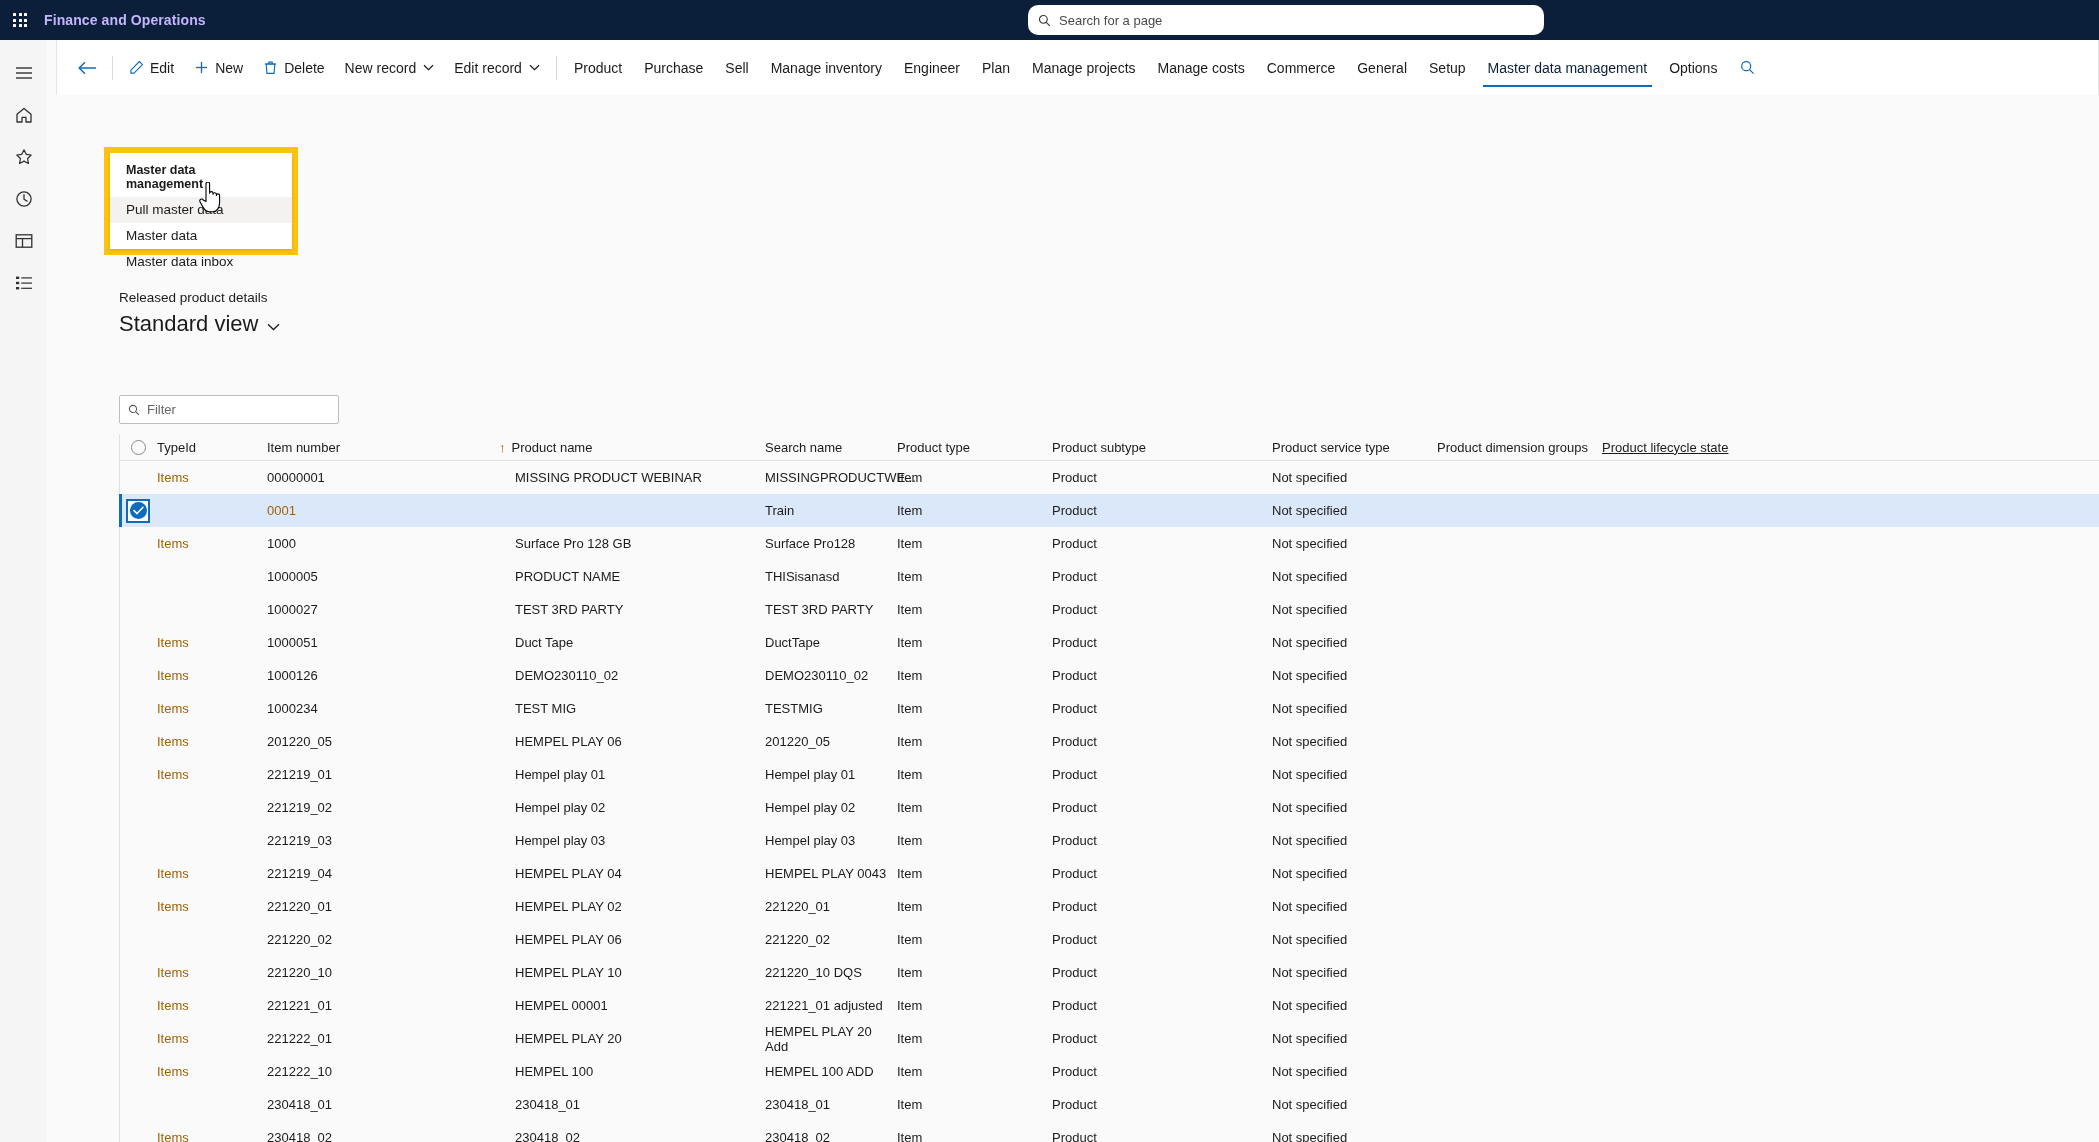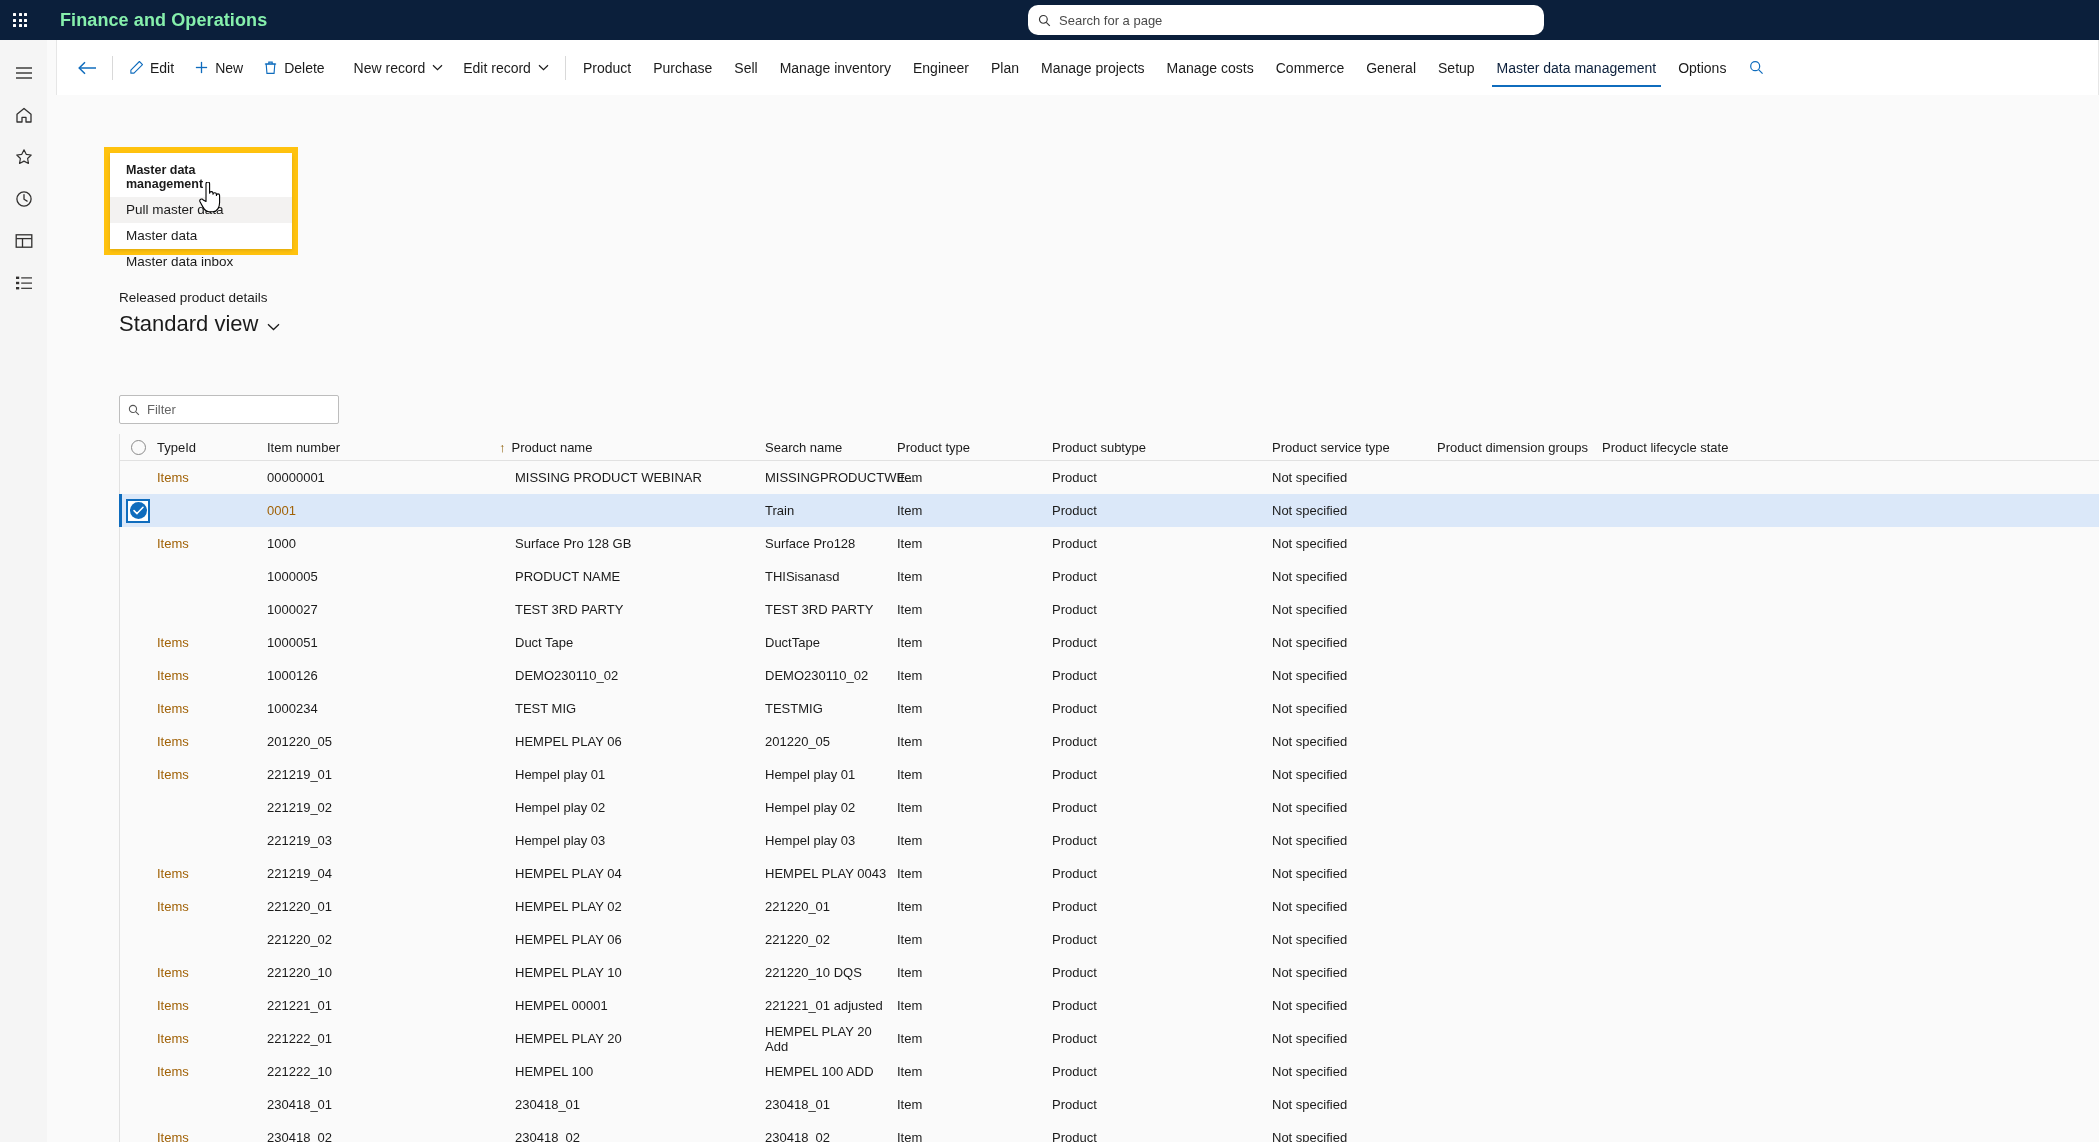--- a/index.html
+++ b/index.html
@@ -23,22 +23,22 @@
     cursor: pointer;
   }
   .waffle-grid {
     display: grid;
     grid-template-columns: repeat(3, 3px);
     grid-template-rows: repeat(3, 3px);
     gap: 2.5px;
   }
   .waffle-grid i { background: #ffffff; border-radius: 0.5px; display:block; width:3px; height:3px;}
   .app-title {
-    color: #86efac; font-size: 18px; font-weight: 700;
-    margin-left: 20px; letter-spacing: .1px;
+    color: #c4b5fd; font-size: 14px; font-weight: 700;
+    margin-left: 4px; letter-spacing: .1px;
     white-space: nowrap;
   }
   .searchbox {
     position: absolute; left: 1028px; top: 5px;
     width: 516px; height: 30px;
     background: #ffffff;
     border-radius: 10px;
     display: flex; align-items: center;
     padding: 0 10px;
   }
@@ -193,21 +193,21 @@
   .grid-row.selected { background: #dbe8f9; }
   .c-sel   { width: 38px; flex: 0 0 38px; display:flex; align-items:center; justify-content:center; }
   .c-type  { width: 110px; flex: 0 0 110px; }
   .c-item  { width: 248px; flex: 0 0 248px; }
   .c-pname { width: 250px; flex: 0 0 250px; }
   .c-sname { width: 132px; flex: 0 0 132px; }
   .c-ptype { width: 155px; flex: 0 0 155px; }
   .c-psub  { width: 220px; flex: 0 0 220px; }
   .c-psvc  { width: 165px; flex: 0 0 165px; }
   .c-pdim  { width: 165px; flex: 0 0 165px; }
-  .c-plife { width: 180px; flex: 0 0 180px; }
+  .c-plife { width: 180px; flex: 0 0 180px; text-decoration: underline; }
 
   .grid-head .c-pname { display: flex; align-items: center; }
   .sort-arrow { color: #8a5a00; font-size: 13px; margin-left: -16px; margin-right: 6px; }
 
   .link { color: #a16207; cursor: pointer; }
 
   .rowcheck-circle {
     width: 15px; height: 15px;
     border: 1.3px solid #8a8a8a; border-radius: 50%;
     cursor: pointer;
@@ -346,21 +346,21 @@
             <g stroke="#0f6cbd" stroke-width="1.2" fill="none">
               <path d="M3.4 4.3h9.2l-.8 10H4.2z"></path>
               <line x1="2" y1="4.3" x2="14" y2="4.3"></line>
               <path d="M6.2 4.3V2.2h3.6v2.1"></path>
             </g>
           </svg>
       </span>
       <span class="lbl">Delete</span>
     </div>
     <div class="rb-item">
-      <span class="lbl" style="margin-left:9px">New record</span>
+      <span class="lbl" style="margin-left:0">New record</span>
       <span class="rb-caret">
         <svg width="11" height="7" viewBox="0 0 11 7">
             <polyline points="1,1.3 5.5,5.6 10,1.3" fill="none" stroke="#1b1b1b" stroke-width="1.2"></polyline>
           </svg>
       </span>
     </div>
     <div class="rb-item">
       <span class="lbl" style="margin-left:0">Edit record</span>
       <span class="rb-caret">
         <svg width="11" height="7" viewBox="0 0 11 7">

